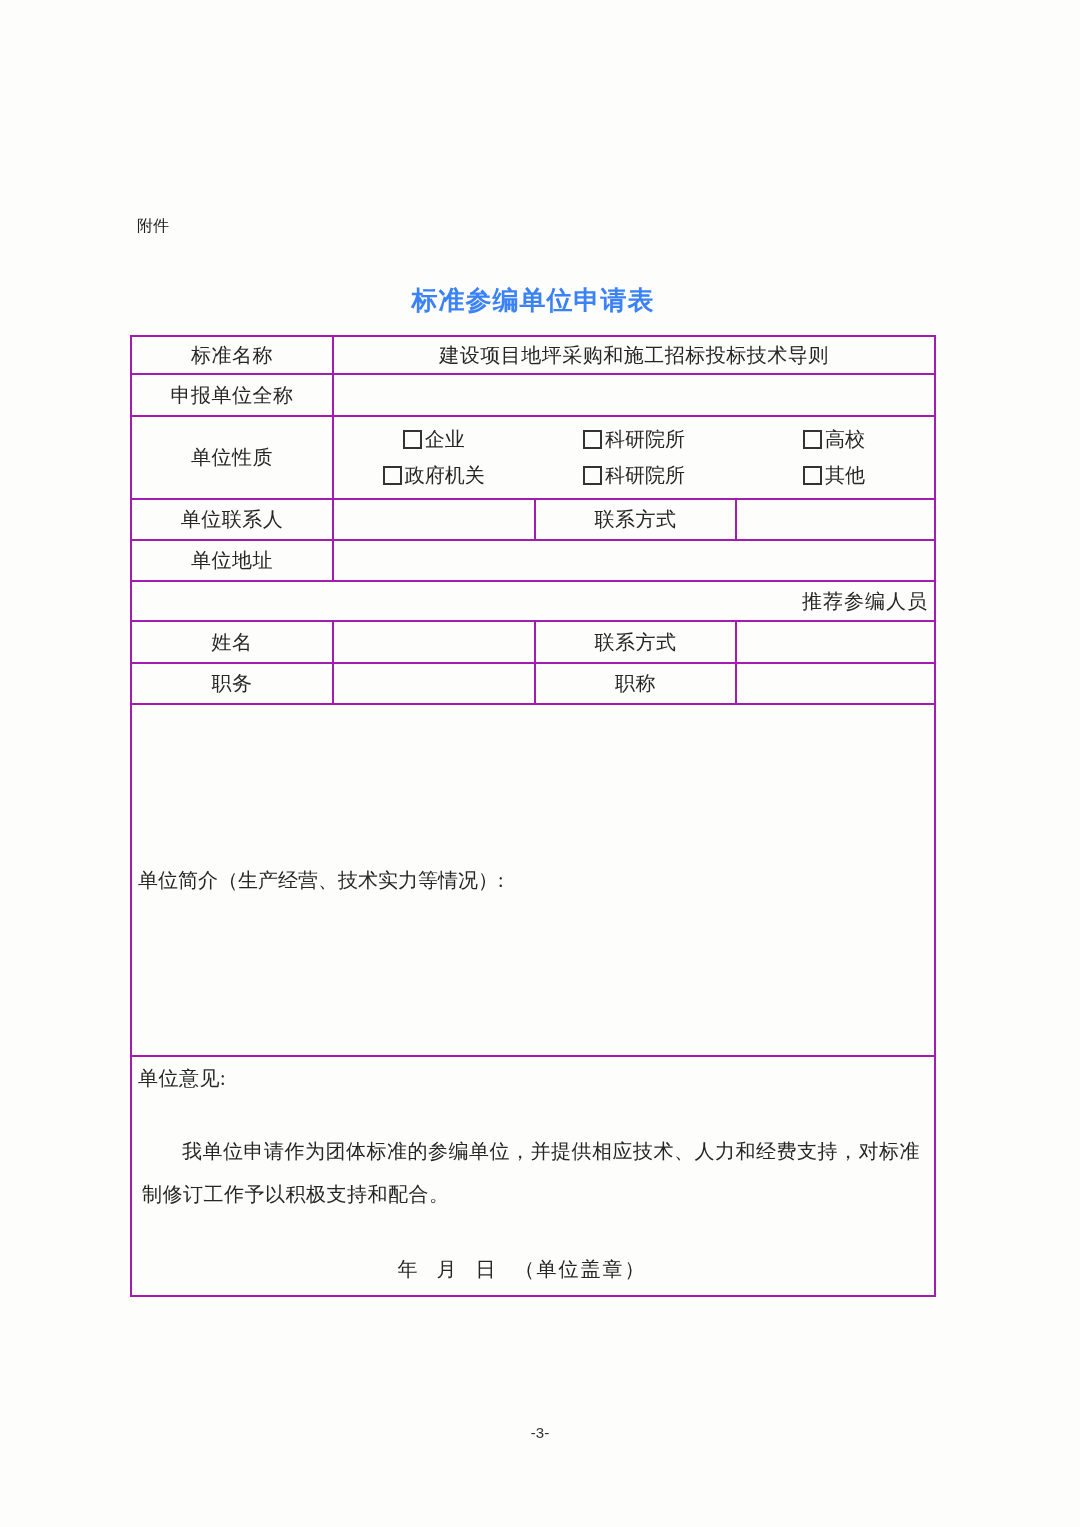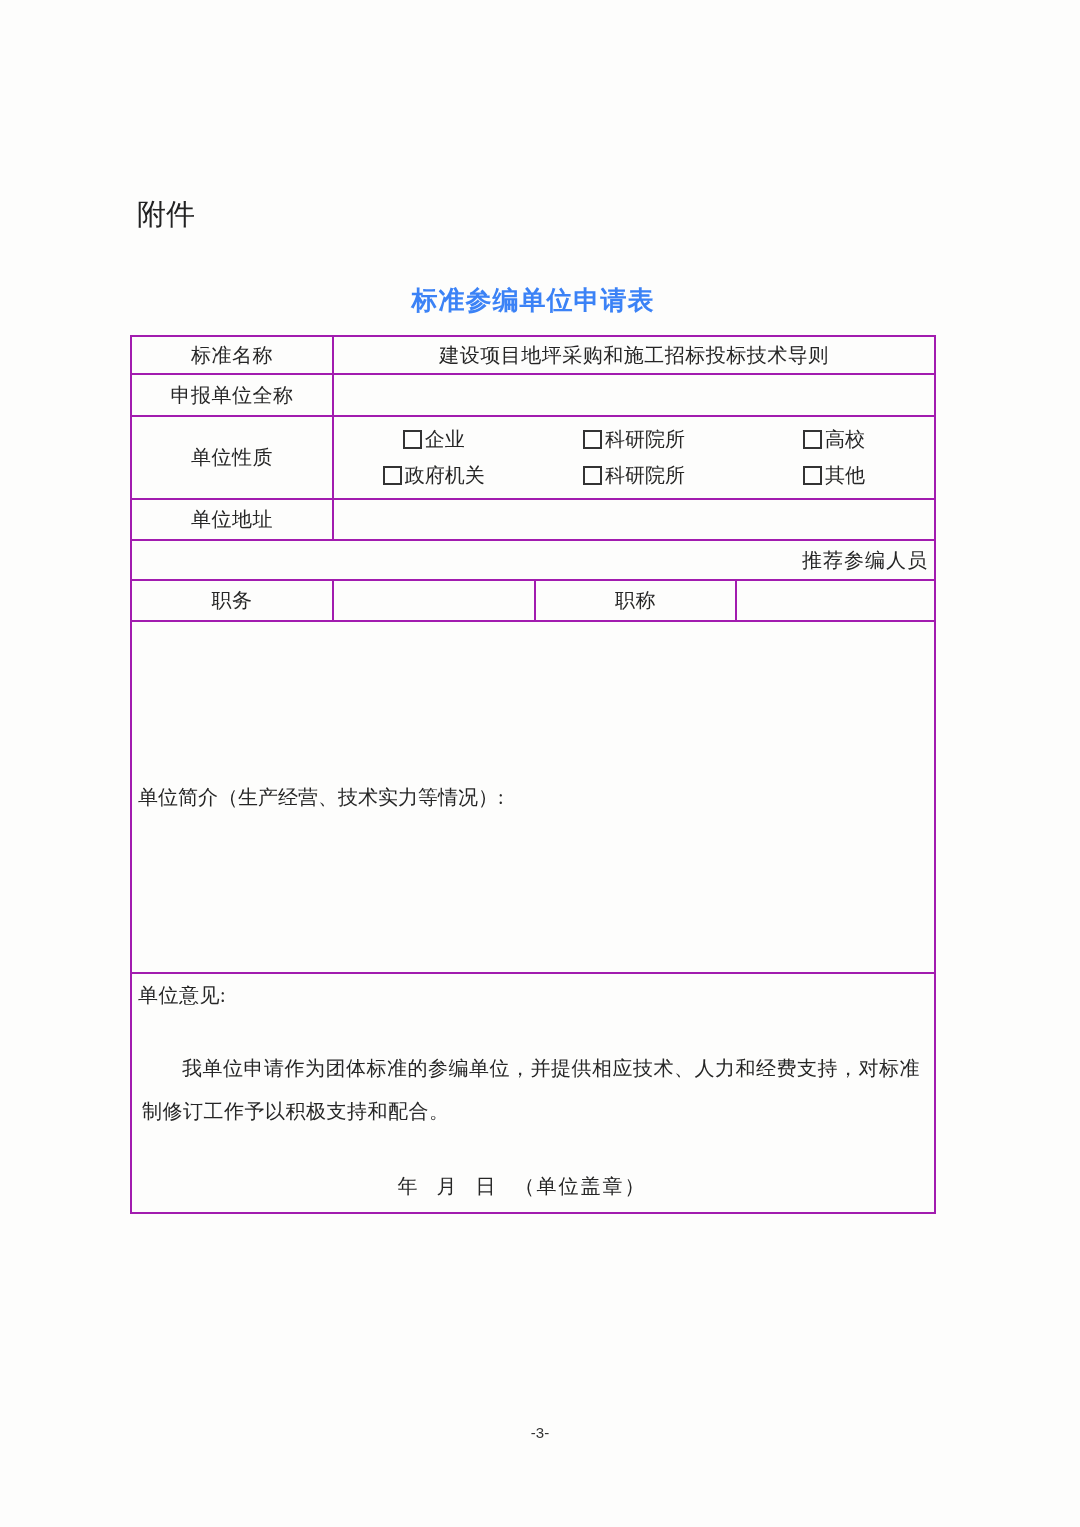--- a/index.html
+++ b/index.html
@@ -13,23 +13,23 @@
     height: 1527px;
     margin: 0 auto;
     background: #fdfdfc;
     color: #2b2b2b;
     font-family: "Liberation Serif", "DejaVu Serif", serif;
     overflow: hidden;
   }
   .attachment {
     position: absolute;
     left: 137px;
-    top: 195px;
+    top: 216px;
     font-family: "Liberation Sans", "DejaVu Sans", sans-serif;
-    font-size: 29px;
+    font-size: 16px;
     font-weight: 500;
     color: #222;
   }
   .doc-title {
     position: absolute;
     left: 130px;
     top: 283px;
     width: 806px;
     margin: 0;
     text-align: center;
@@ -188,30 +188,42 @@
                 <span>科研院所</span>
               </span>
           <span class="cb-item">
                 <span class="cb-box"></span>
                 <span>其他</span>
               </span>
         </div>
       </td>
     </tr>
 
+    <tr class="r4">
+      <td class="lbl">单位联系人</td>
+      <td></td>
+      <td class="lbl">联系方式</td>
+      <td></td>
+    </tr>
 
     <tr class="r5">
       <td class="lbl">单位地址</td>
       <td colspan="3"></td>
     </tr>
 
     <tr class="r6">
       <td class="section-header" colspan="4">推荐参编人员</td>
     </tr>
 
+    <tr class="r7">
+      <td class="lbl">姓名</td>
+      <td></td>
+      <td class="lbl">联系方式</td>
+      <td></td>
+    </tr>
 
     <tr class="r8">
       <td class="lbl">职务</td>
       <td></td>
       <td class="lbl">职称</td>
       <td></td>
     </tr>
 
     <tr class="r9">
       <td class="block-cell" colspan="4">

